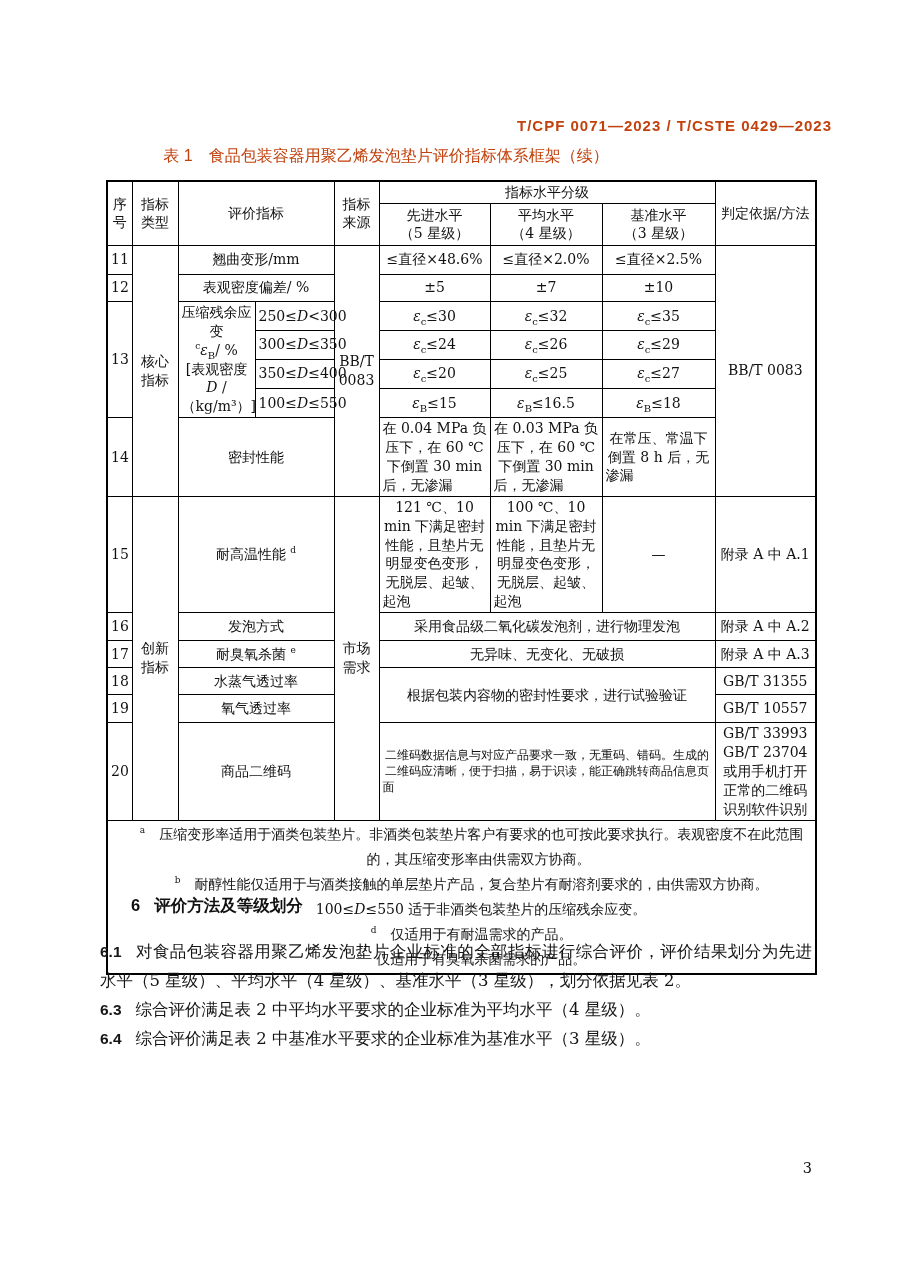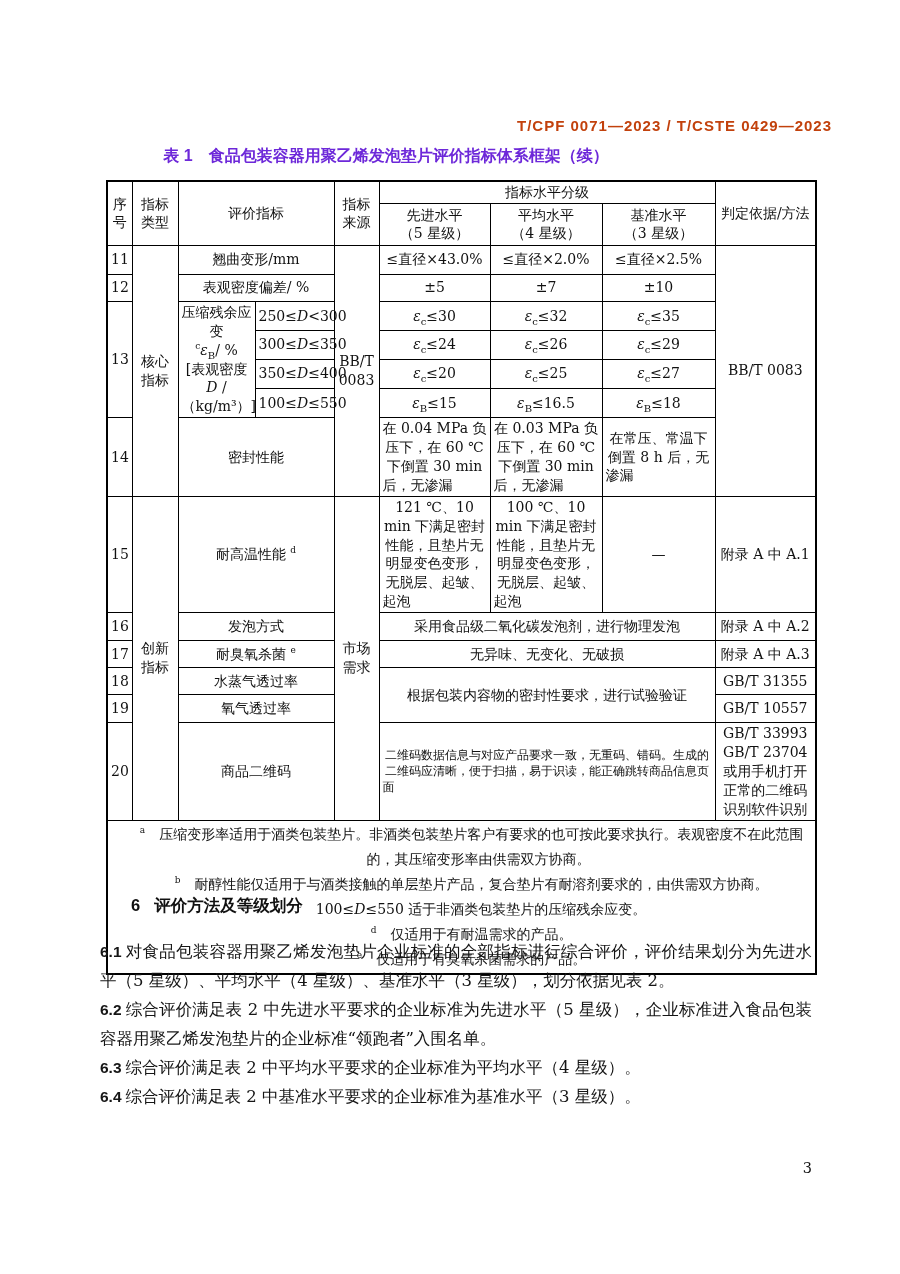--- a/index.html
+++ b/index.html
@@ -10,21 +10,21 @@
     overflow:hidden;
   }
   .docnum {
     position:absolute; top:117px; right:68px;
     font-family:"Liberation Sans","DejaVu Sans",sans-serif;
     font-size:15px; font-weight:700; letter-spacing:1px; color:#c2410c;
   }
   .tbl-title {
     position:absolute; top:146px; left:0; width:772px; text-align:center;
     font-family:"Liberation Sans","DejaVu Sans",sans-serif;
-    font-size:16px; font-weight:bold; color:#6d28d9;
+    font-size:16px; font-weight:normal; color:#c2410c;
   }
   table.t1 {
     position:absolute; left:106px; top:180px; width:709px;
     border-collapse:collapse; table-layout:fixed;
     border:2px solid #000;
   }
   table.t1 th, table.t1 td {
     border:1px solid #000; font-weight:normal;
     font-size:14px; line-height:1.35; text-align:center; vertical-align:middle;
     padding:1px 3px; color:#111;
@@ -39,21 +39,21 @@
   .fnote { font-size:14px; line-height:25px; padding-left:34px; text-indent:-14px; color:#111; }
   .sec6 { position:absolute; left:100px; top:895px; width:712px; }
   .sec6 h2 {
     font-family:"Liberation Sans","DejaVu Sans",sans-serif;
     font-size:16.5px; font-weight:bold; color:#111; margin-bottom:20px;margin-left:31px;
   }
   .sec6 h2 .hnum { margin-right:14px; }
   .clause { font-size:16.5px; line-height:29px; text-align:justify; color:#151515; }
   .clause .cnum {
     font-family:"Liberation Sans","DejaVu Sans",sans-serif;
-    font-weight:600; font-size:15.5px; margin-right:4px;
+    font-weight:600; font-size:15.5px; margin-right:14px;
   }
   .pagenum { position:absolute; top:1160px; right:88px; font-size:14.5px; color:#111; }
 </style>
 </head>
 <body>
 
 <div class="page">
 
   <div class="docnum">T/CPF 0071—2023 / T/CSTE 0429—2023</div>
 
@@ -92,21 +92,21 @@
 （3 星级）</th>
     </tr>
 
     <tr style="height:29px">
       <td>11</td>
       <td rowspan="7" class="pre">核心
 指标</td>
       <td colspan="2">翘曲变形/mm</td>
       <td rowspan="7" class="pre">BB/T
 0083</td>
-      <td>≤直径×43.0%</td>
+      <td>≤直径×48.6%</td>
       <td>≤直径×2.0%</td>
       <td>≤直径×2.5%</td>
       <td rowspan="7">BB/T 0083</td>
     </tr>
     <tr style="height:27px">
       <td>12</td>
       <td colspan="2">表观密度偏差/ %</td>
       <td>±5</td>
       <td>±7</td>
       <td>±10</td>
@@ -195,20 +195,19 @@
         <div class="fnote"><sup>d</sup>　<span>仅适用于有耐温需求的产品。</span></div>
         <div class="fnote"><sup>e</sup>　<span>仅适用于有臭氧杀菌需求的产品。</span></div>
       </td>
     </tr>
   </tbody>
     </table>
 
   <div class="sec6">
     <h2><span class="hnum">6</span><span>评价方法及等级划分</span></h2>
     <p class="clause"><span class="cnum">6.1</span><span>对食品包装容器用聚乙烯发泡垫片企业标准的全部指标进行综合评价，评价结果划分为先进水平（5 星级）、平均水平（4 星级）、基准水平（3 星级），划分依据见表 2。</span></p>
-    <p class="clause"><span class="cnum">6.2</span><span>综合评价满足表 2 中先进水平要求的企业标准为先进水平（5 星级），企业标准进入食品包装容器用聚乙烯发泡垫片的企业标准“领跑者”入围名单。</span></p>
     <p class="clause"><span class="cnum">6.3</span><span>综合评价满足表 2 中平均水平要求的企业标准为平均水平（4 星级）。</span></p>
     <p class="clause"><span class="cnum">6.4</span><span>综合评价满足表 2 中基准水平要求的企业标准为基准水平（3 星级）。</span></p>
   </div>
 
   <div class="pagenum">3</div>
 
 </div>
 
 </body></html>

